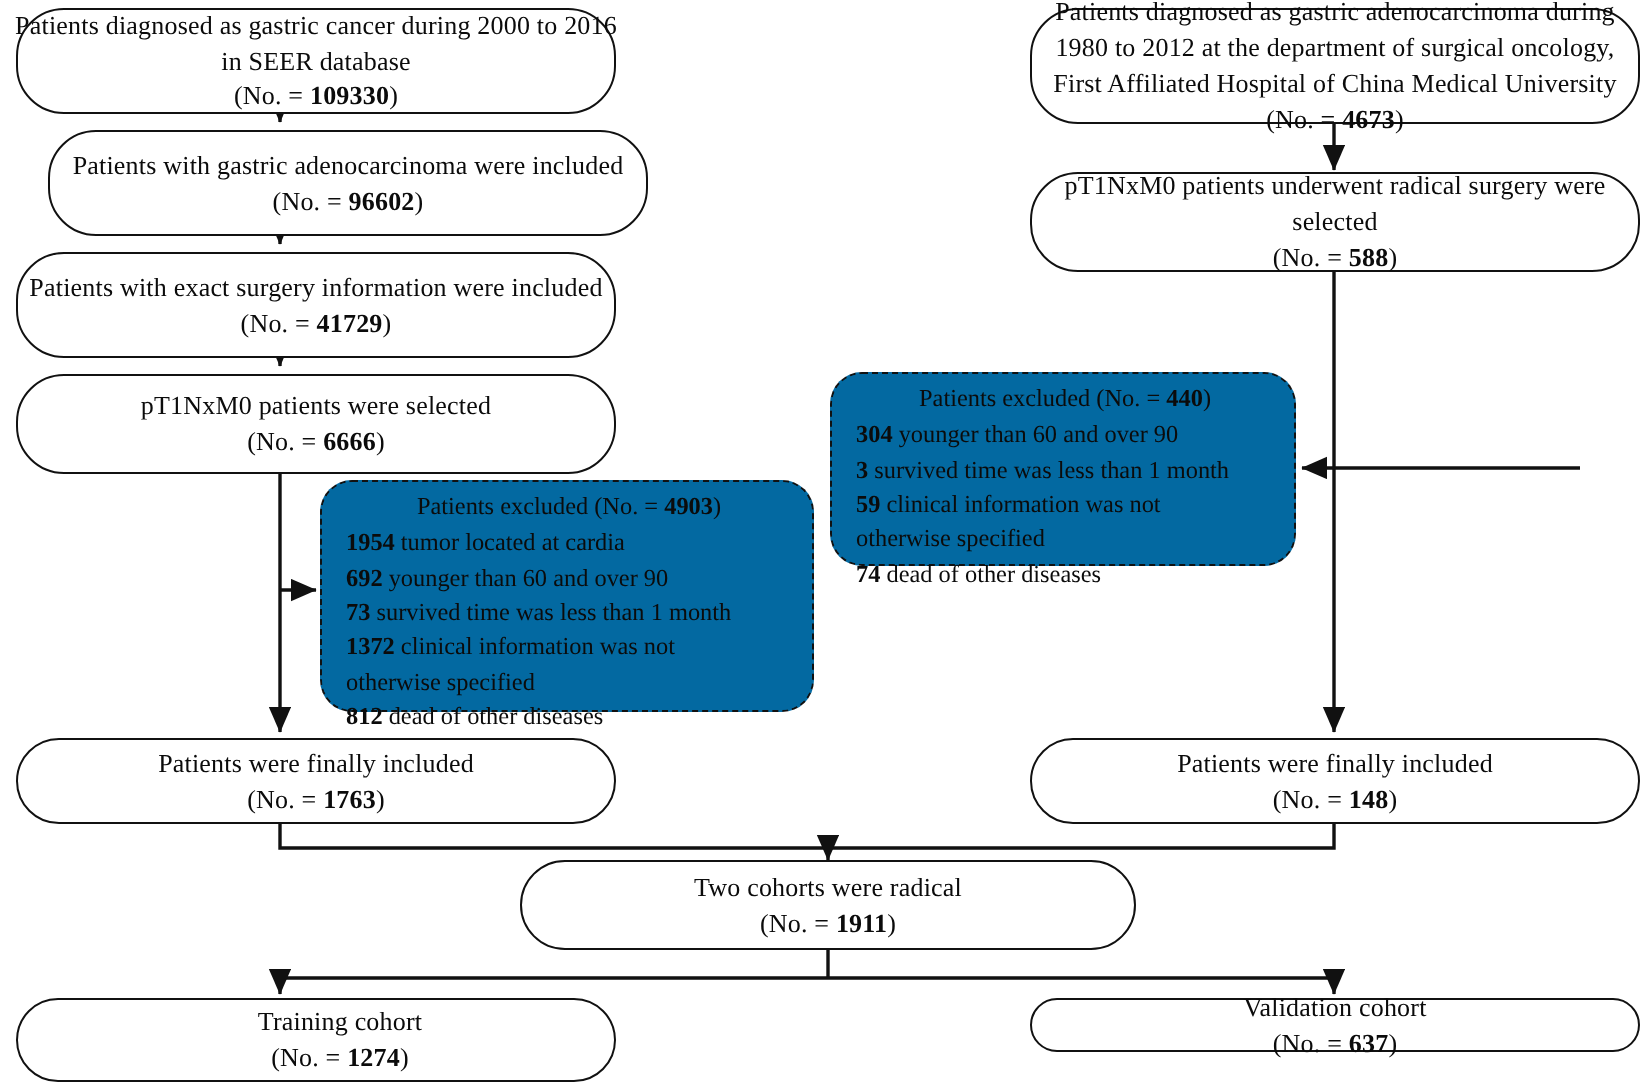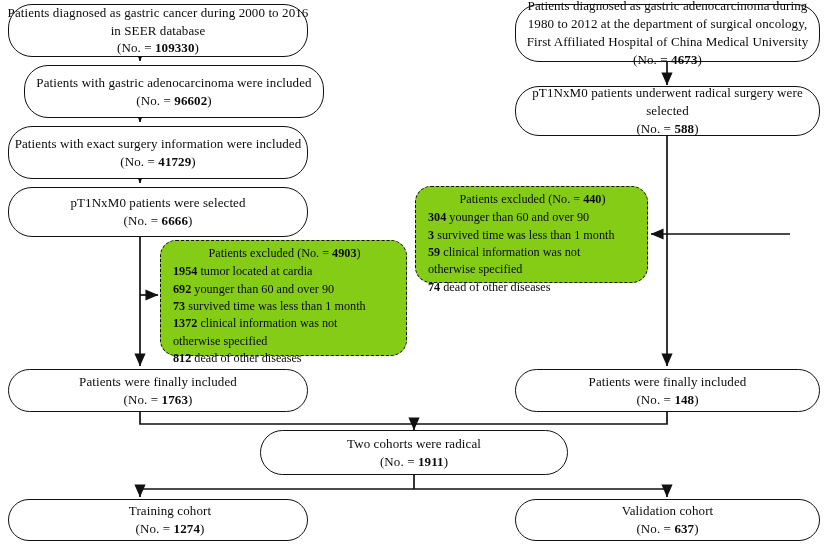--- a/index.html
+++ b/index.html
@@ -29,21 +29,21 @@
     padding:2px 8px;
   }
   .node .ln{display:block;white-space:nowrap;}
   .node .count{font-weight:bold;}
   .node .count .lbl{font-weight:normal;}
   .excl{
     position:absolute;
     box-sizing:border-box;
     border:1.7px dashed #111111;
     border-radius:16px;
-    background:#84cc16;
+    background:#0369a1;
     font-size:12.2px;
     line-height:1.42;
     padding:4px 10px 4px 12px;
     text-align:left;
   }
   .excl .hdr{
     display:block;
     text-align:center;
     white-space:nowrap;
     margin-bottom:1px;
@@ -142,21 +142,21 @@
   <div class="node" style="left:260px;top:430px;width:308px;height:45px;">
     <span class="ln">Two cohorts were radical</span>
     <span class="ln count"><span class="lbl">(No. = </span><span>1911</span><span class="lbl">)</span></span>
   </div>
 
   <div class="node" style="left:8px;top:499px;width:300px;height:42px;padding-left:32px;">
     <span class="ln">Training cohort</span>
     <span class="ln count"><span class="lbl">(No. = </span><span>1274</span><span class="lbl">)</span></span>
   </div>
 
-  <div class="node" style="left:515px;top:499px;width:305px;height:42px;">
+  <div class="node" style="left:515px;top:499px;width:305px;height:27px;">
     <span class="ln">Validation cohort</span>
     <span class="ln count"><span class="lbl">(No. = </span><span>637</span><span class="lbl">)</span></span>
   </div>
 
   <div class="excl" style="left:160px;top:240px;width:247px;height:116px;">
     <span class="hdr"><span>Patients excluded (No. = </span><b>4903</b><span>)</span></span>
     <span class="row"><b>1954</b> <span>tumor located at cardia</span></span>
     <span class="row"><b>692</b> <span>younger than 60 and over 90</span></span>
     <span class="row"><b>73</b> <span>survived time was less than 1 month</span></span>
     <span class="row"><b>1372</b> <span>clinical information was not</span></span>

